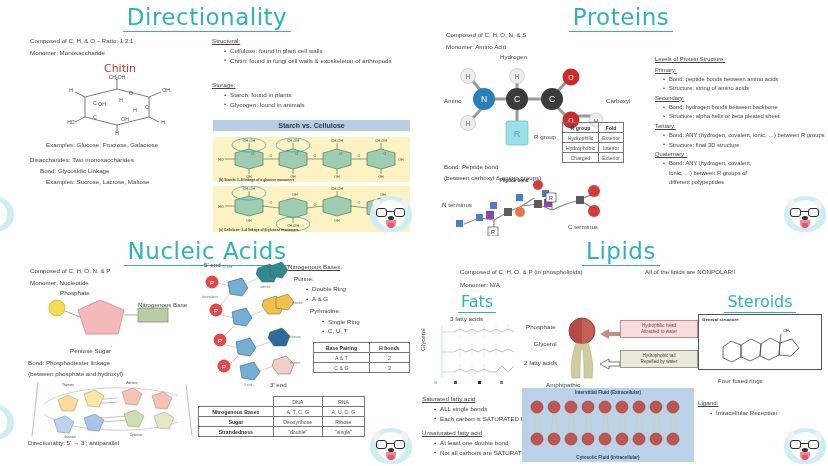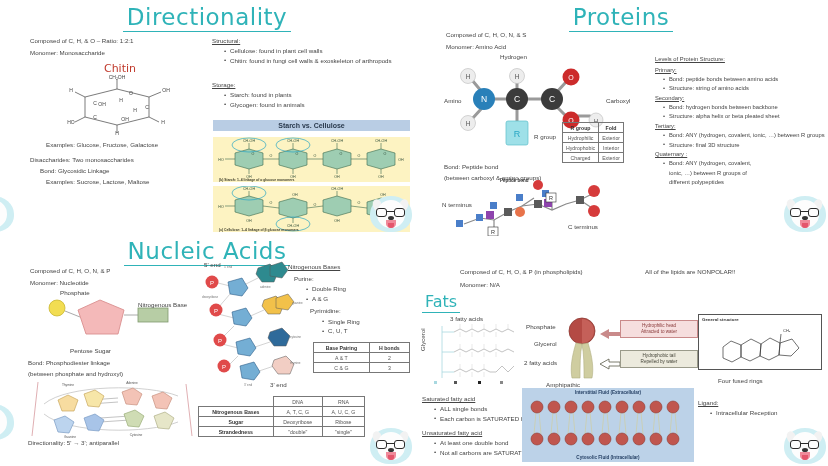--- a/index.html
+++ b/index.html
@@ -18,21 +18,21 @@
   .title {
     text-align:center;
     color:#2fb3b8;
     font-size:23px;
     font-family:"DejaVu Sans", sans-serif;
     font-weight:400;
     letter-spacing:0.5px;
   }
   .title span { border-bottom:1.5px solid #2fb3b8; padding:0 4px 1px 4px; }
   .subtitle {
-    text-align:left; color:#2fb3b8; font-size:16px;
+    text-align:center; color:#2fb3b8; font-size:16px;
     font-family:"DejaVu Sans", sans-serif;
   }
   .subtitle span { border-bottom:1.2px solid #2fb3b8; padding:0 3px 1px 3px; }
 
   .txt { font-size:6.2px; line-height:1.65; color:#444; }
   .u { text-decoration:underline; }
   ul.b { margin:0; padding-left:8px; list-style:none; }
   ul.b li { position:relative; padding-left:6px; line-height:1.6; }
   ul.b li:before { content:"•"; position:absolute; left:0; top:-0.5px; }
 
@@ -556,20 +556,23 @@
       <div class="glass l"></div>
         <div class="glass r"></div>
         <div class="bridge"></div>
       <div class="nose"></div>
         <div class="mouth"></div>
         <div class="tongue"></div>
     </div>
   </div>
 
   <div class="panel" style="left:414px;top:236px;width:414px;height:230px;">
+    <div class="title" style="margin-top:2px;">
+      <span>Lipids</span>
+    </div>
 
     <div class="txt" style="position:absolute;left:46px;top:31px;">Composed of C, H, O, &amp; P (in phospholipids)</div>
     <div class="txt" style="position:absolute;left:231px;top:31px;">All of the lipids are NONPOLAR!!</div>
     <div class="txt" style="position:absolute;left:46px;top:44px;">Monomer: N/A</div>
 
     <div class="subtitle" style="position:absolute;left:8px;top:56px;width:110px;">
       <span>Fats</span>
     </div>
     <div class="txt" style="position:absolute;left:36px;top:78px;">3 fatty acids</div>
     <div class="txt" style="position:absolute;left:4px;top:115px;transform:rotate(-90deg);transform-origin:left top;width:40px;">Glycerol</div>
@@ -703,20 +706,23 @@
               <circle cx="100" cy="41" r="6"></circle>
             <circle cx="117" cy="41" r="6"></circle>
               <circle cx="134" cy="41" r="6"></circle>
               <circle cx="151" cy="41" r="6"></circle>
           </g>
         </g>
       </svg>
       <div class="lbl" style="position:absolute;bottom:2px;width:100%;">Cytosolic Fluid  (Intracellular)</div>
     </div>
 
+    <div class="subtitle" style="position:absolute;left:282px;top:56px;width:128px;">
+      <span>Steroids</span>
+    </div>
     <div style="position:absolute;left:284px;top:78px;width:124px;height:56px;border:0.8px solid #555;background:#fff;">
       <div style="position:absolute;left:3px;top:2px;font-size:4.4px;font-weight:bold;color:#333;">General structure</div>
       <svg width="124" height="56" viewBox="0 0 124 56">
         <g stroke="#333" stroke-width="0.7" fill="none">
           <path d="M24 32 L32 26 L42 30 L42 42 L33 47 L24 43 Z"></path>
           <path d="M42 30 L52 24 L62 29 L61 41 L51 46 L42 42 Z"></path>
           <path d="M62 29 L71 23 L81 28 L80 40 L70 45 L61 41 Z"></path>
           <path d="M81 28 L93 24 L100 33 L92 41 L80 40 Z"></path>
           <line x1="81" y1="28" x2="82" y2="19"></line>
         </g>

